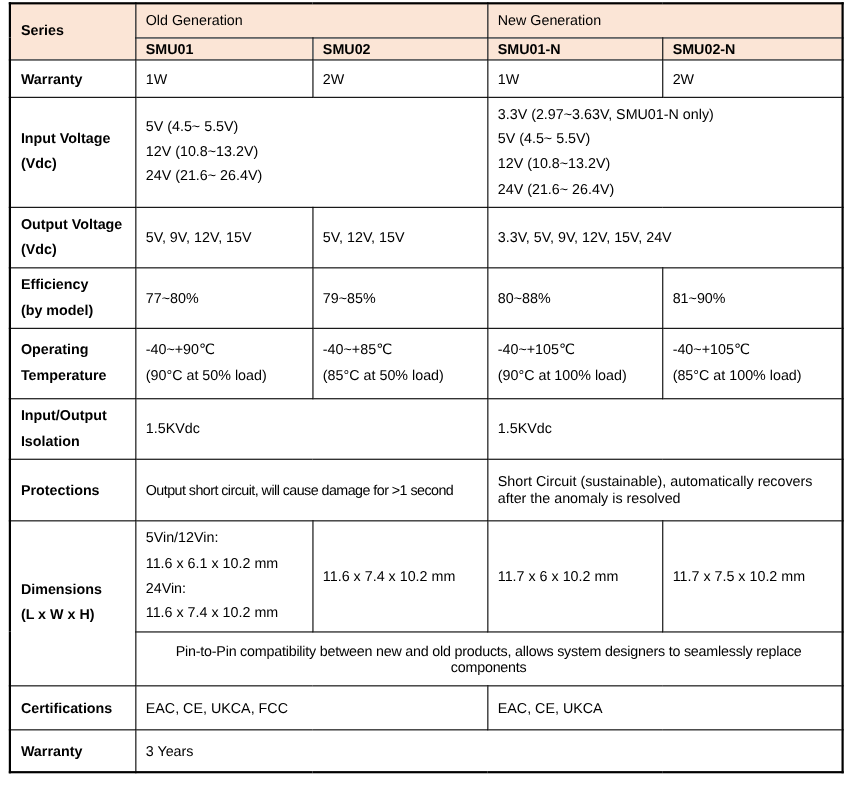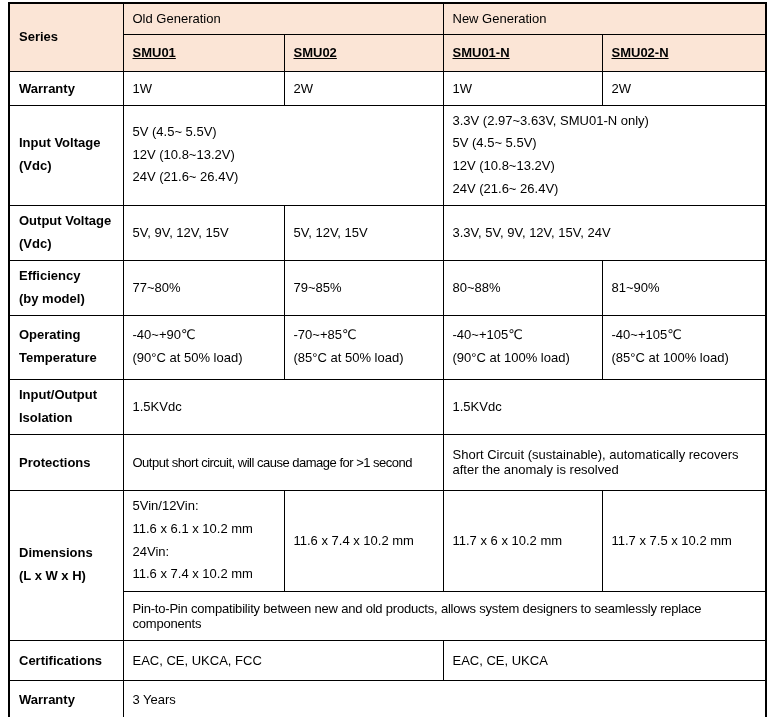--- a/index.html
+++ b/index.html
@@ -41,30 +41,30 @@
   }
   .oneline {
     white-space: nowrap;
     letter-spacing: -0.5px;
   }
   .tight {
     letter-spacing: -0.2px;
   }
   
   tr.h1   { height: 31px; }
-  tr.h2   { height: 37px; text-decoration: underline; }
+  tr.h2   { height: 20px; }
   tr.r-watt { height: 34px; }
   tr.r-inv  { height: 100px; }
   tr.r-outv { height: 55px; padding-left: 40px; }
   tr.r-eff  { height: 55px; }
   tr.r-temp { height: 64px; }
   tr.r-iso  { height: 55px; padding-left: 44px; }
   tr.r-prot { height: 56px; }
   tr.r-dims { height: 101px; }
-  tr.r-pin  { height: 49px; }
+  tr.r-pin  { height: 49px; text-align: center; }
   tr.r-cert { height: 40px; }
   tr.r-warr { height: 39px; }
 </style>
 </head>
 <body style="background: rgb(255, 255, 255); color: rgb(0, 0, 0);">
 
 <table class="spec-table">
   <colgroup>
     <col style="width:114px">
     <col style="width:161px">
@@ -120,21 +120,21 @@
       <td>79~85%</td>
       <td>80~88%</td>
       <td>81~90%</td>
     </tr>
 
     <tr class="r-temp">
       <td class="label pre">Operating
 Temperature</td>
       <td class="pre">-40~+90℃
 (90°C at 50% load)</td>
-      <td class="pre">-70~+85℃
+      <td class="pre">-40~+85℃
 (85°C at 50% load)</td>
       <td class="pre">-40~+105℃
 (90°C at 100% load)</td>
       <td class="pre">-40~+105℃
 (85°C at 100% load)</td>
     </tr>
 
     <tr class="r-iso">
       <td class="label pre">Input/Output
 Isolation</td>

